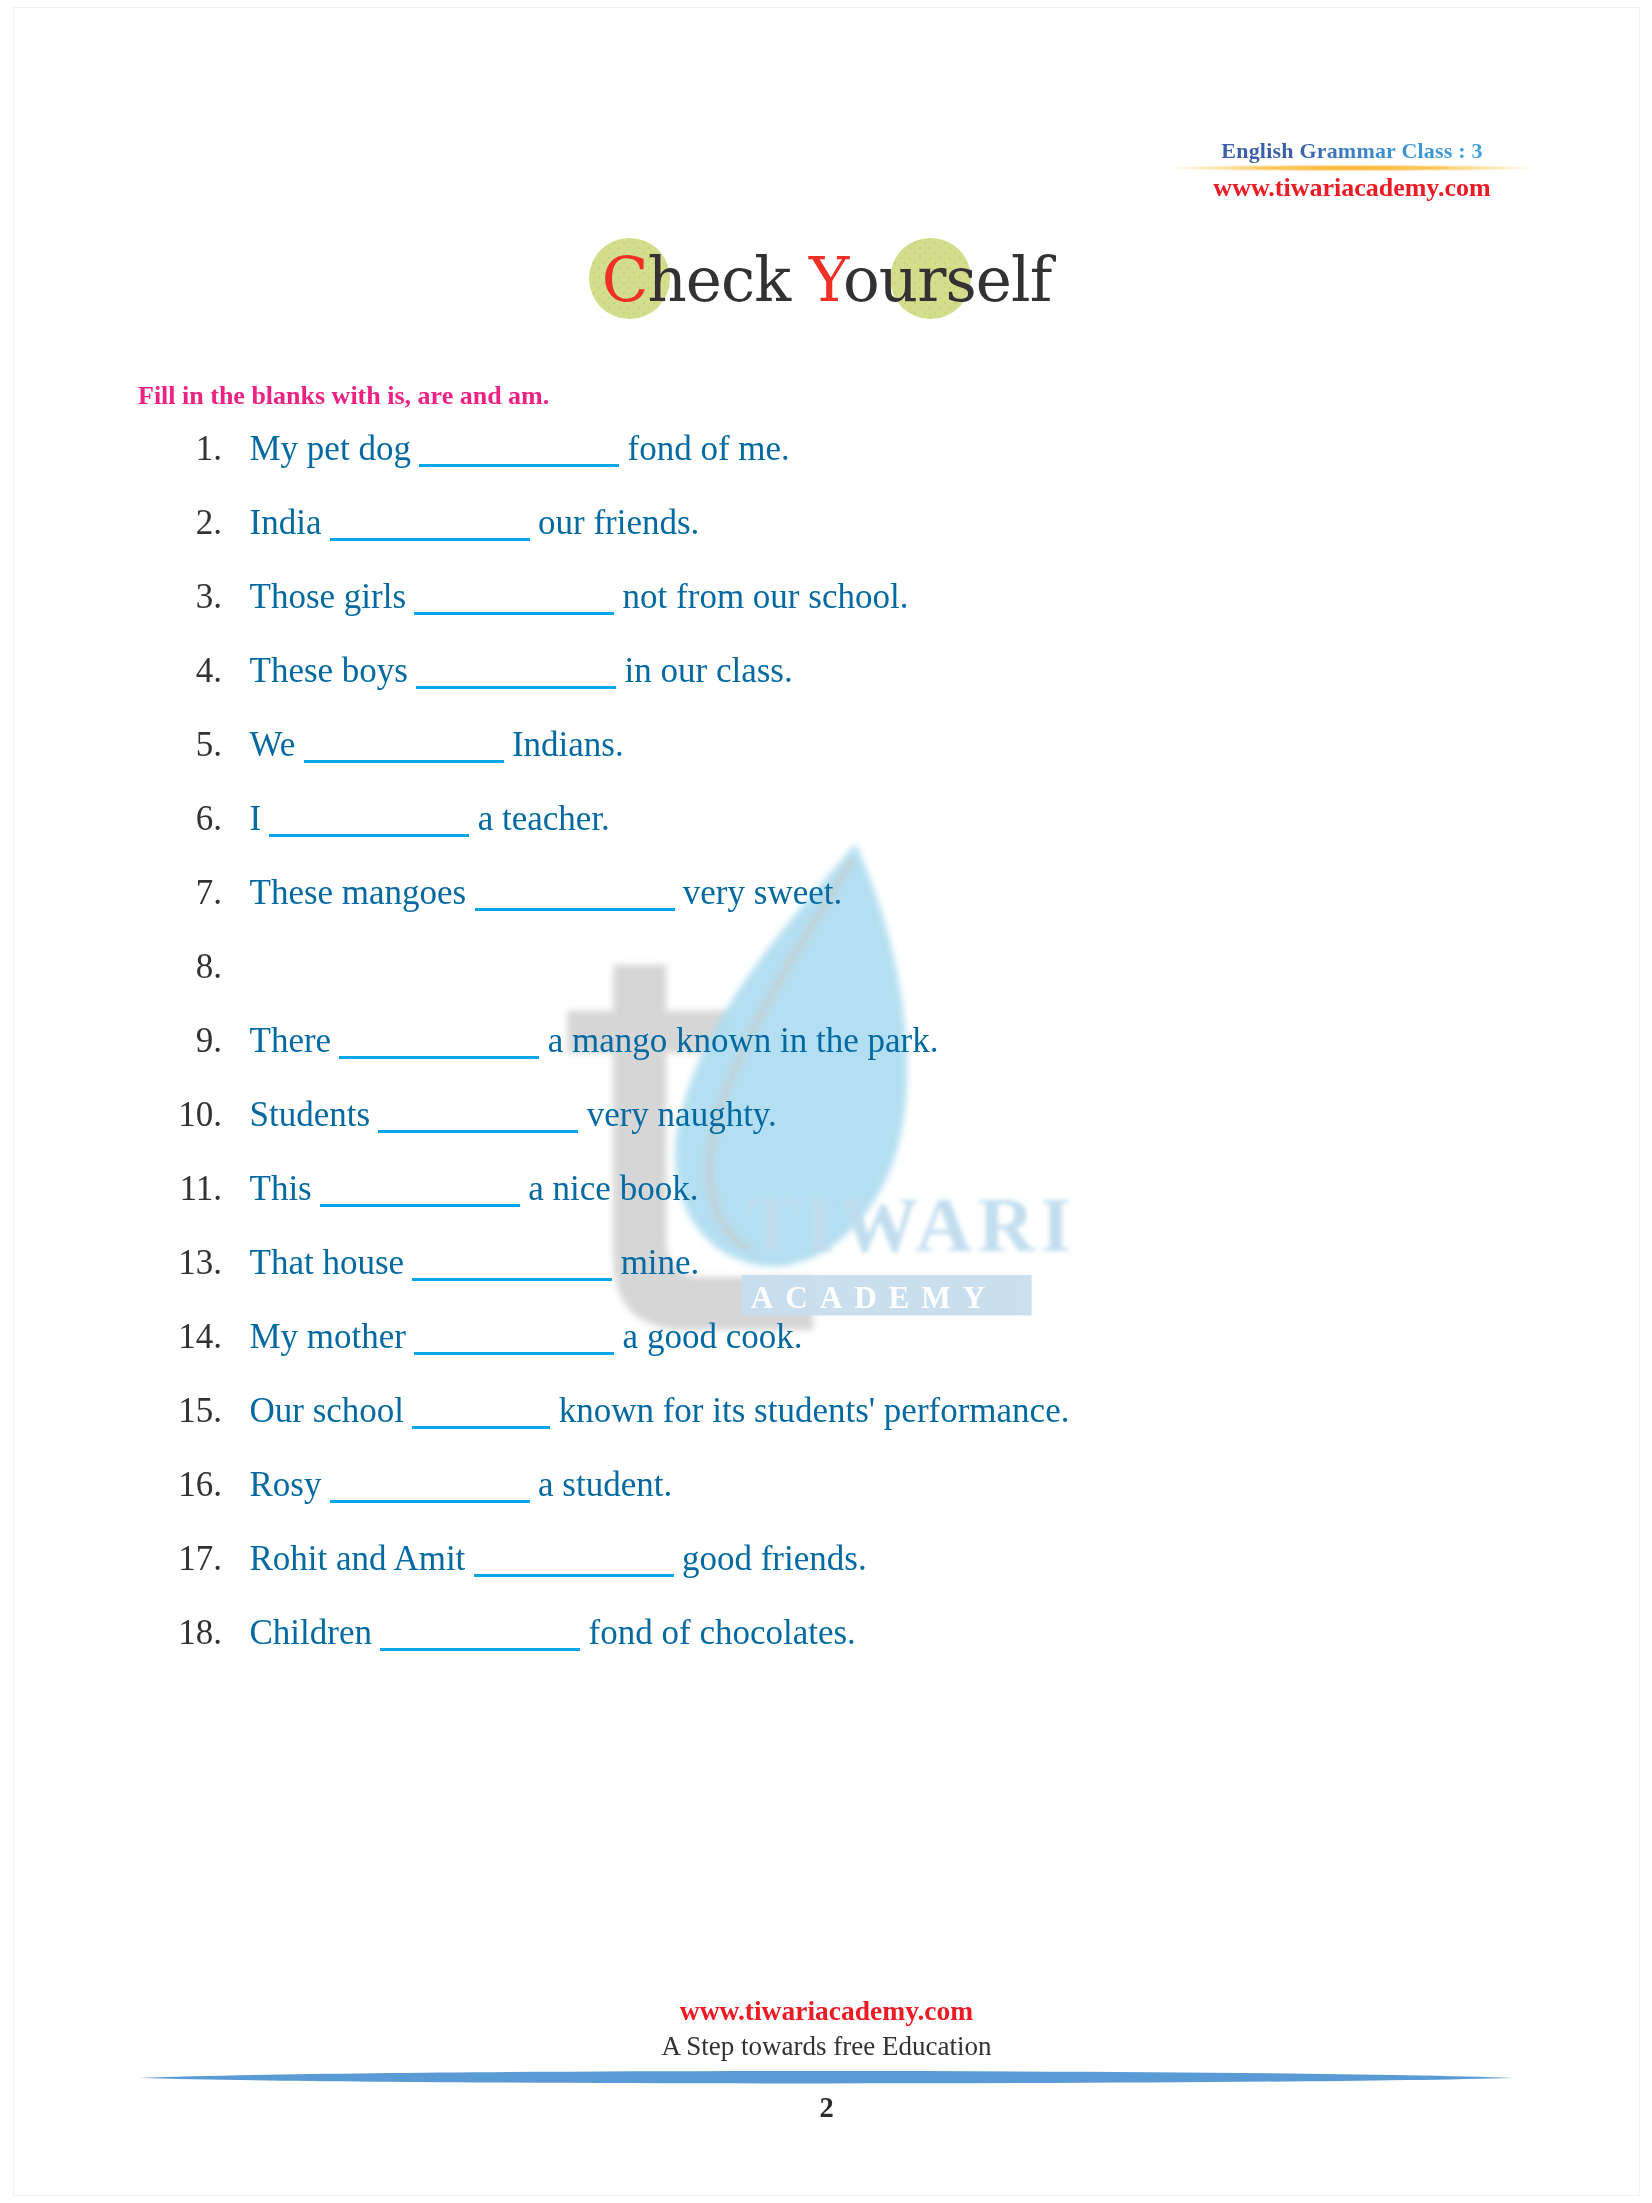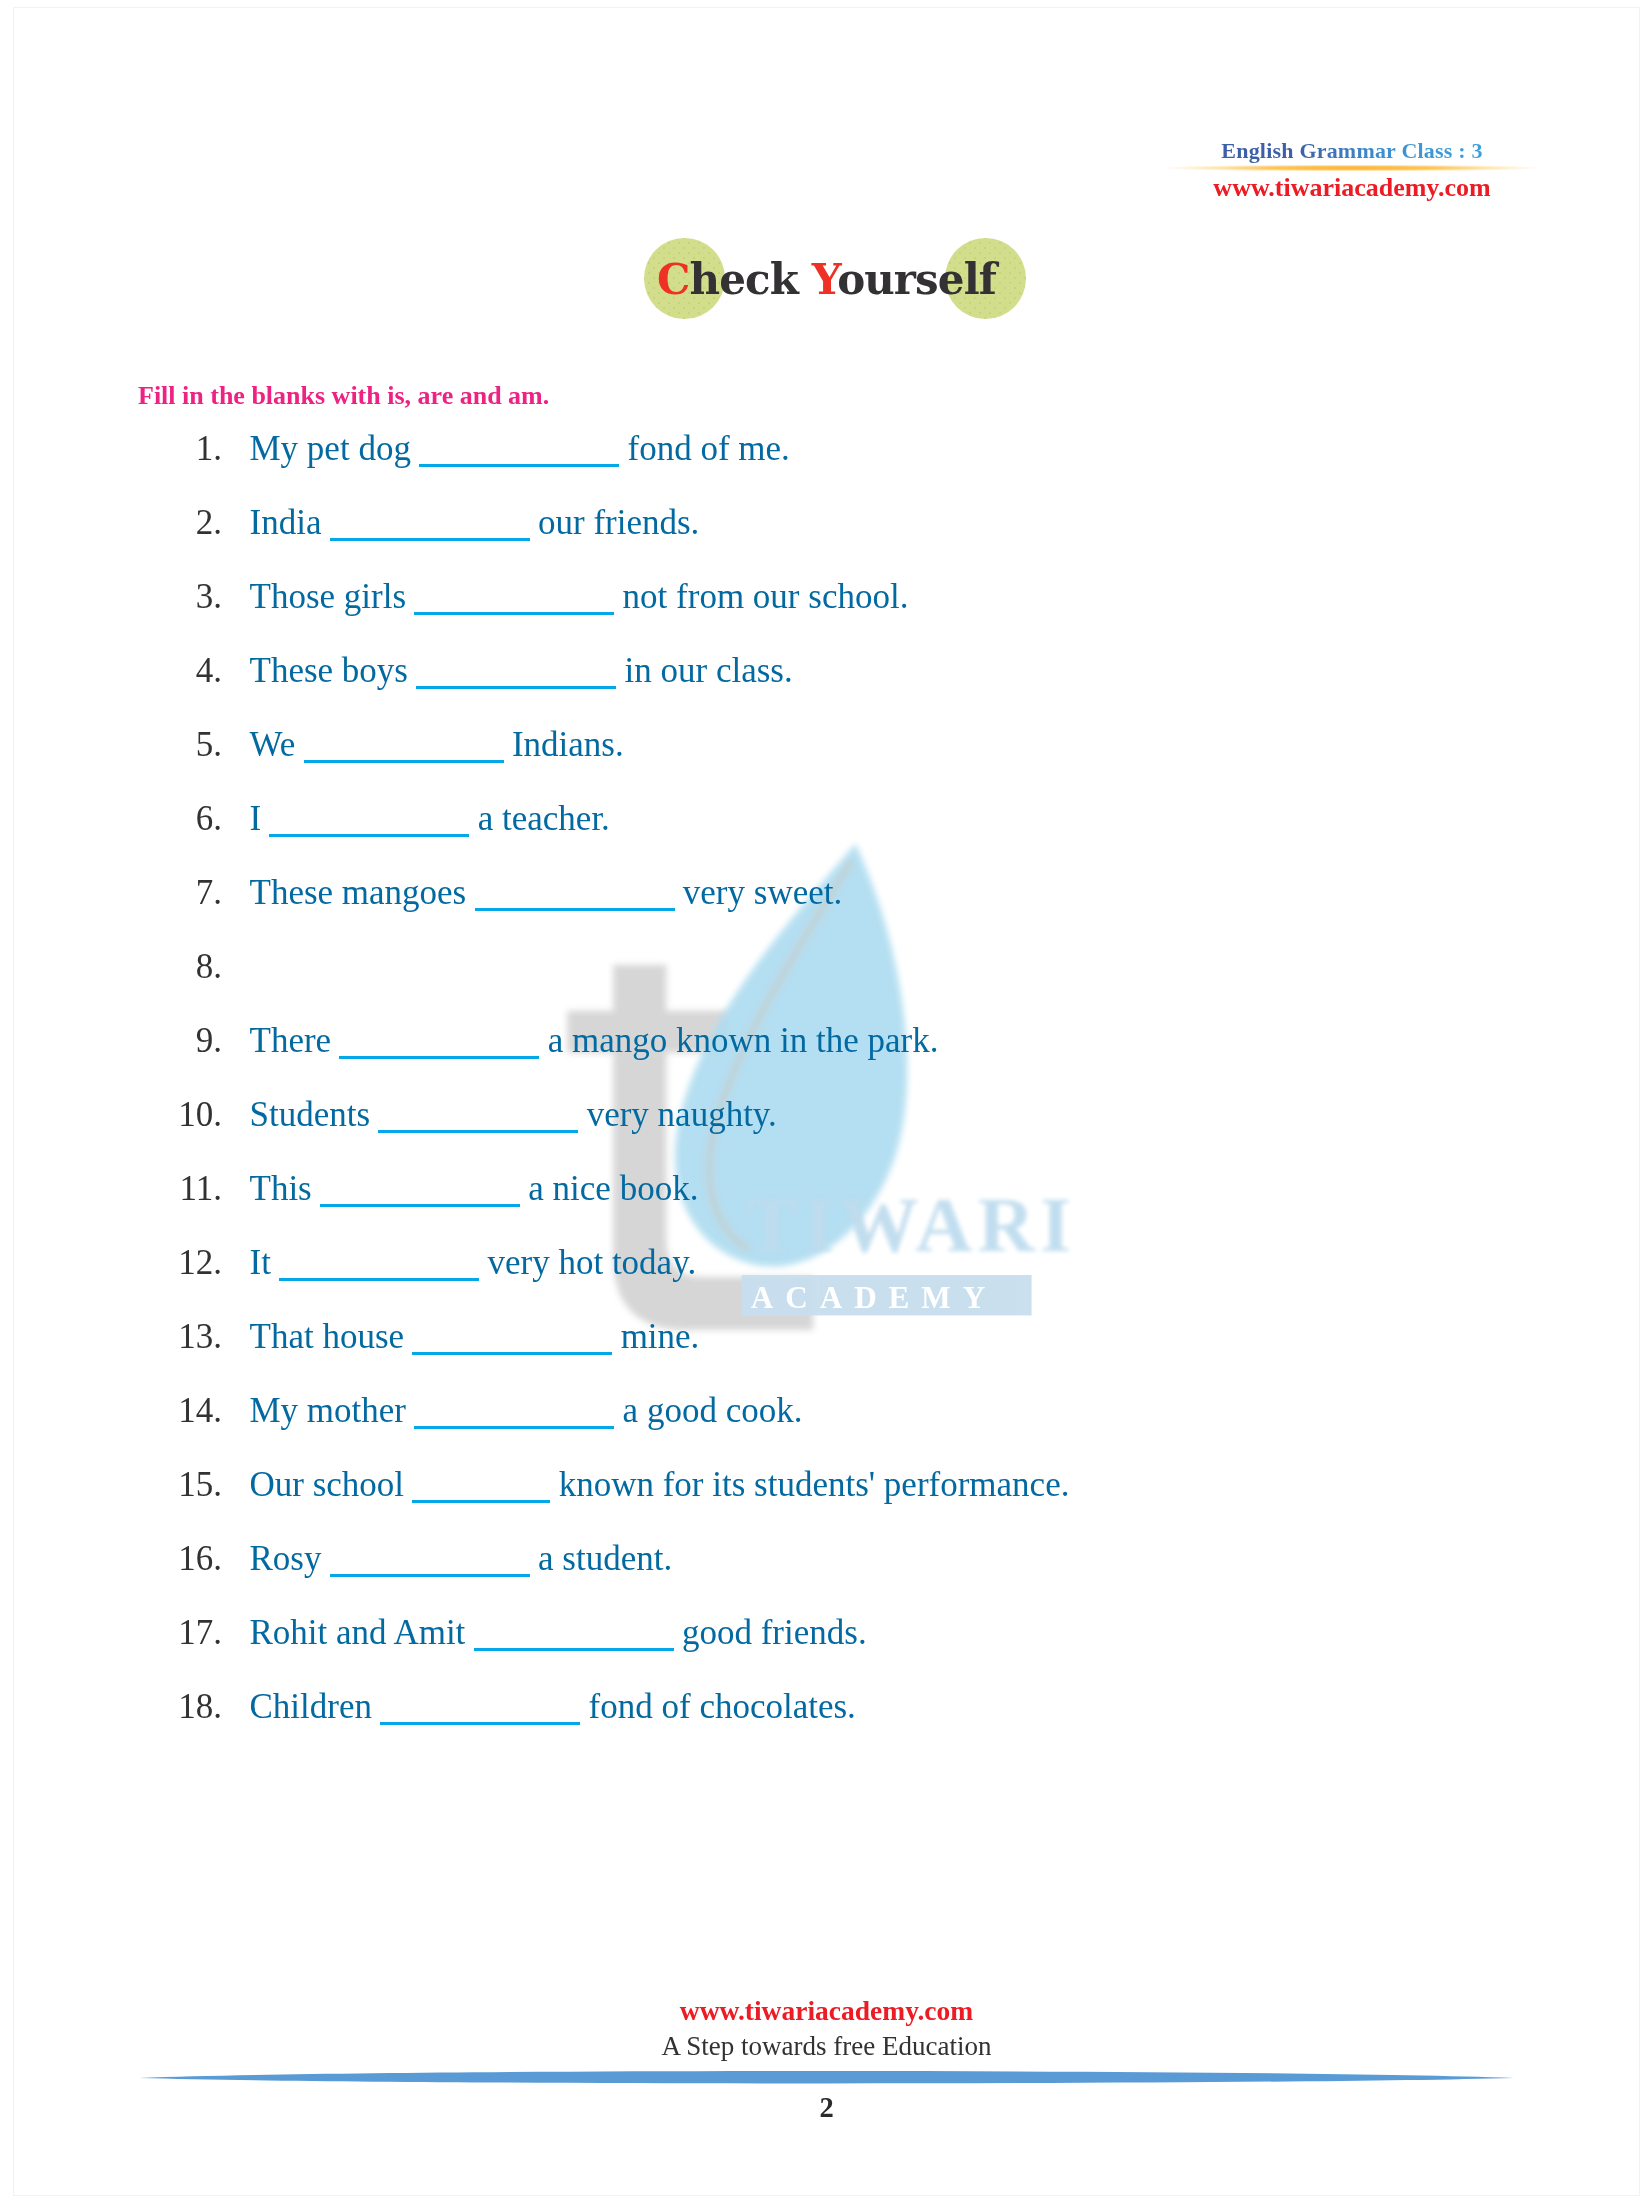--- a/index.html
+++ b/index.html
@@ -74,22 +74,22 @@
     left: 0;
     top: 241px;
     width: 1653px;
     text-align: center;
     height: 101px;
   }
   .title {
     position: relative;
     display: inline-block;
     font-family: "DejaVu Serif", "Liberation Serif", serif;
-    font-weight: bold;
-    font-size: 42px;
+    font-weight: normal;
+    font-size: 61px;
     line-height: 77px;
     color: #333133;
     letter-spacing: -0.9px;
     white-space: nowrap;
   }
   .title .cap {
     color: #EE3124;
     position: relative;
     z-index: 2;
   }
@@ -308,24 +308,20 @@
       </div>
       <div class="qrow">
         <div class="qnum">10.</div>
         <div class="qbody"><span>Students</span><span class="blank b-long"></span><span>very naughty.</span></div>
       </div>
       <div class="qrow">
         <div class="qnum">11.</div>
         <div class="qbody"><span>This</span><span class="blank b-long"></span><span>a nice book.</span></div>
       </div>
       <div class="qrow">
-        <div class="qnum">12.</div>
-        <div class="qbody"><span>It</span><span class="blank b-long"></span><span>very hot today.</span></div>
-      </div>
-      <div class="qrow">
         <div class="qnum">13.</div>
         <div class="qbody"><span>That house</span><span class="blank b-long"></span><span>mine.</span></div>
       </div>
       <div class="qrow">
         <div class="qnum">14.</div>
         <div class="qbody"><span>My mother</span><span class="blank b-long"></span><span>a good cook.</span></div>
       </div>
       <div class="qrow">
         <div class="qnum">15.</div>
         <div class="qbody"><span>Our school</span><span class="blank b-short"></span><span>known for its students' performance.</span></div>

